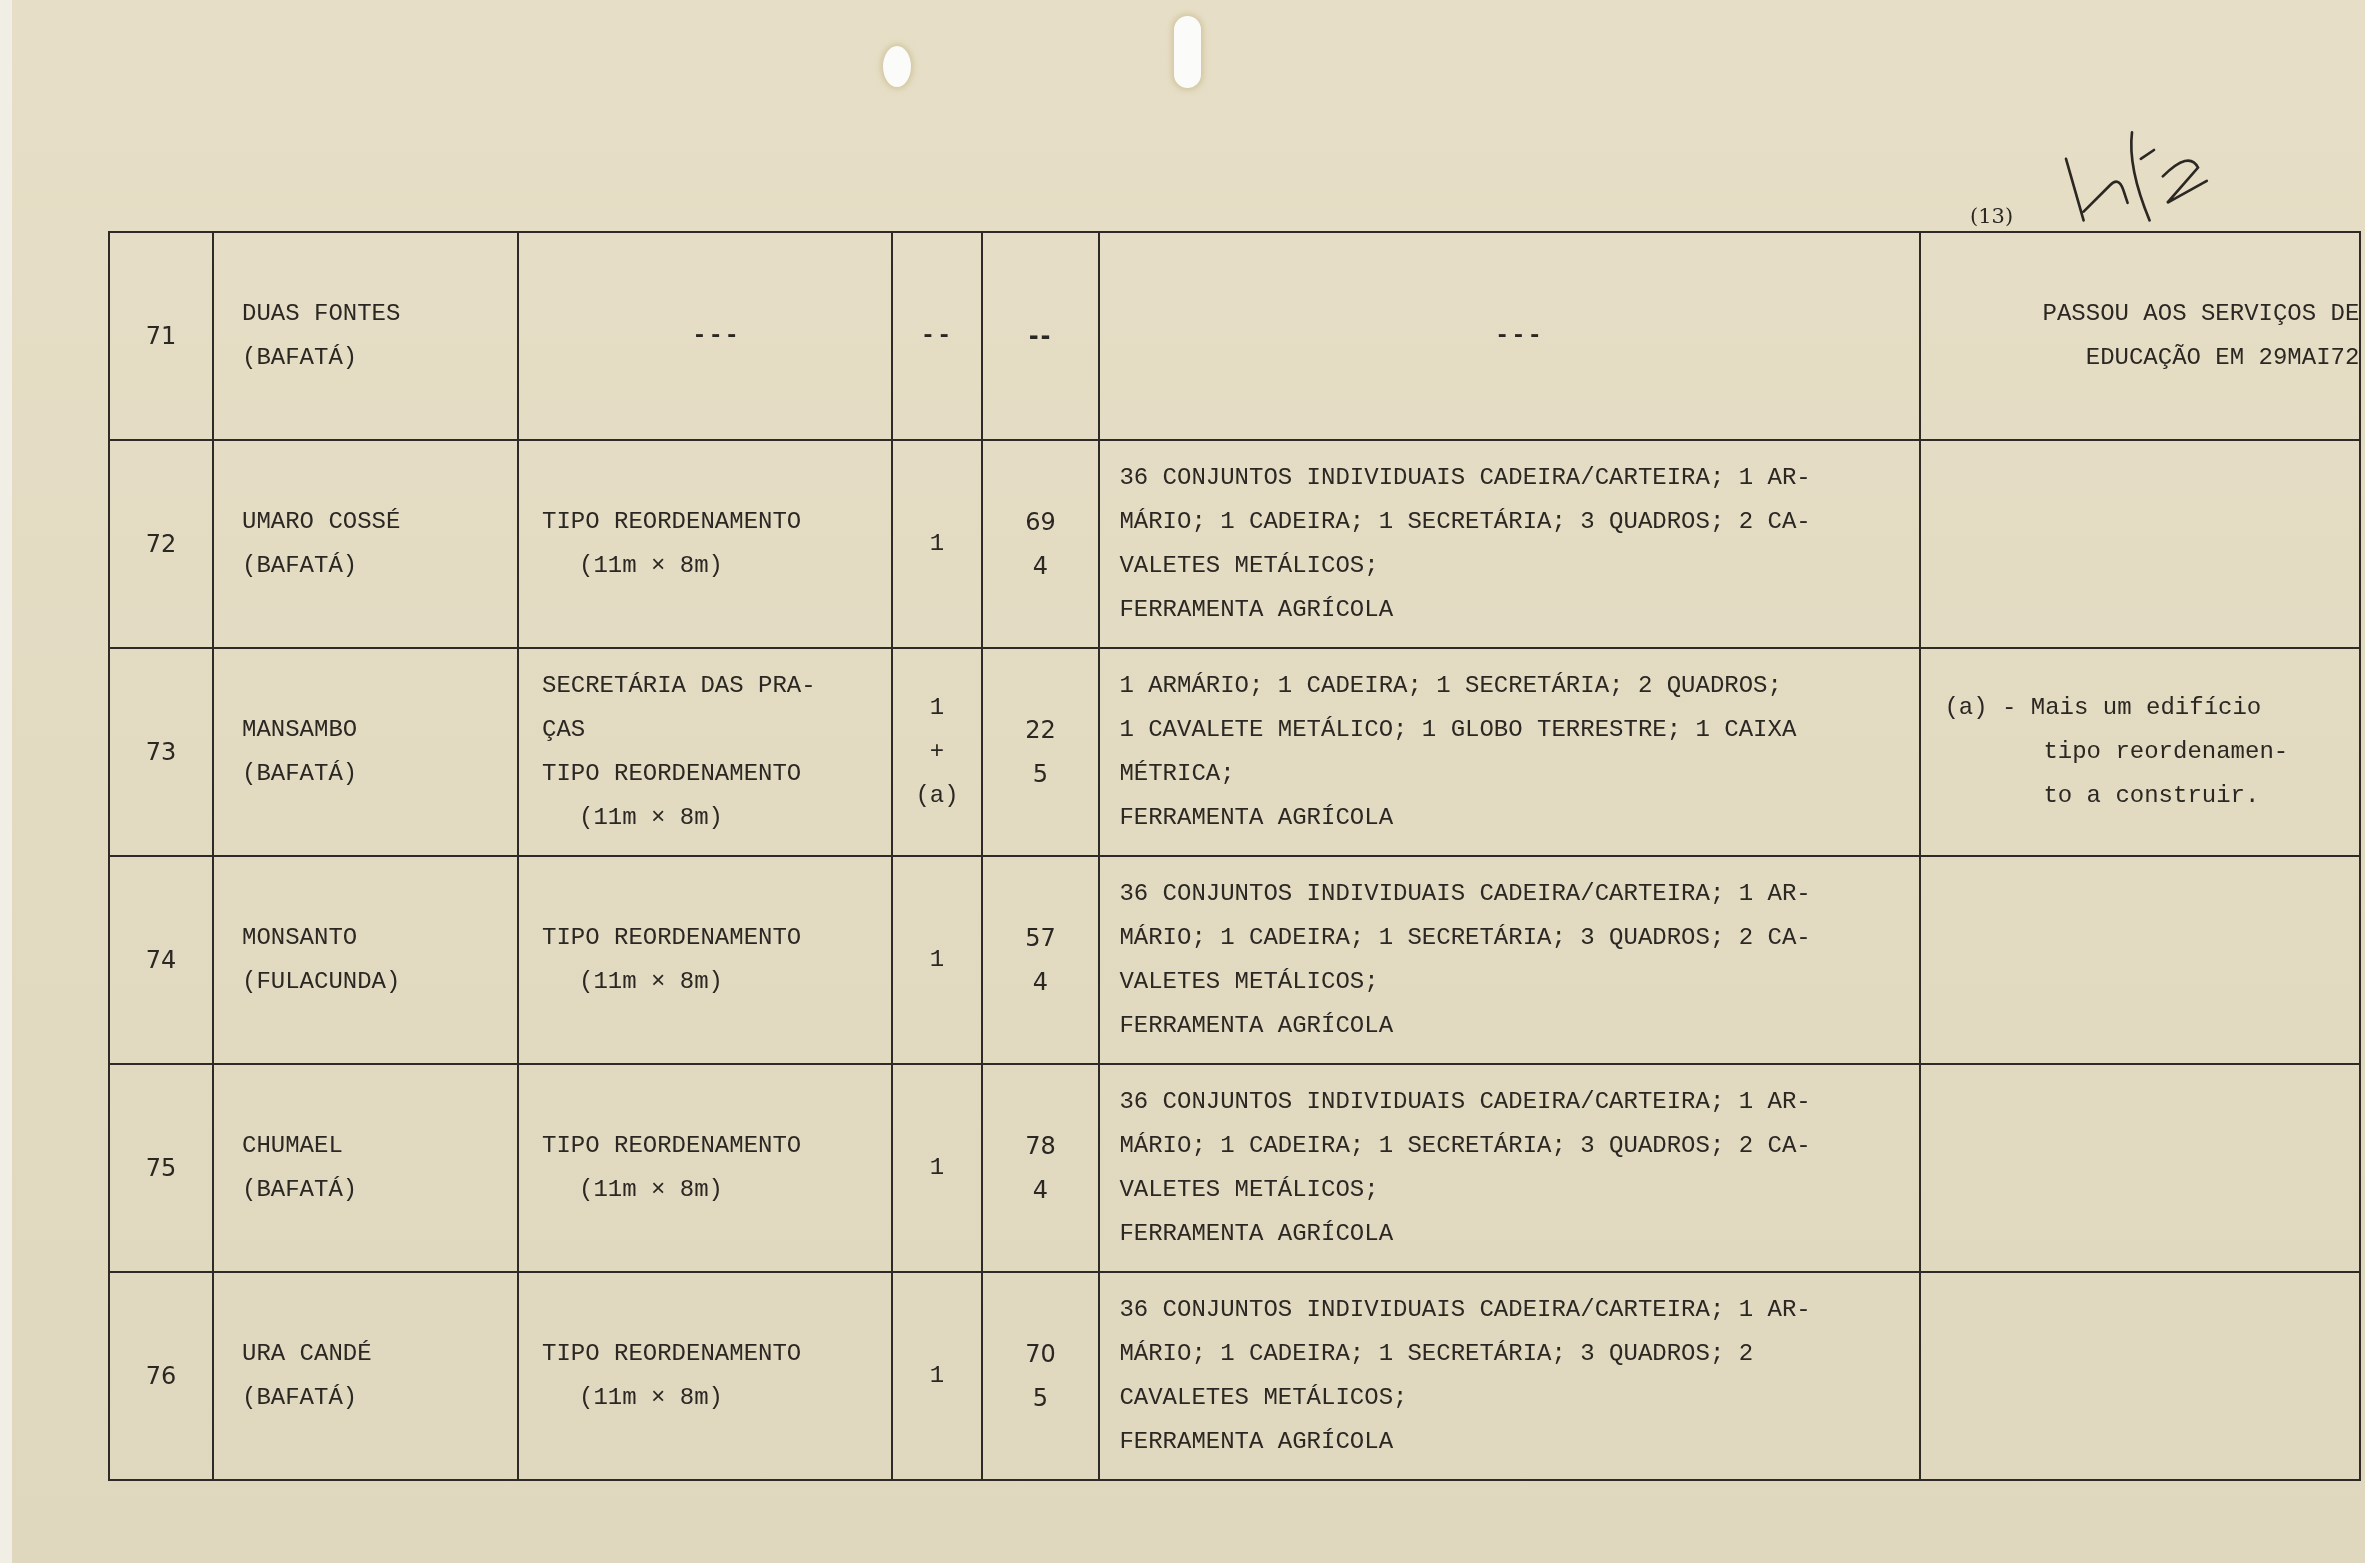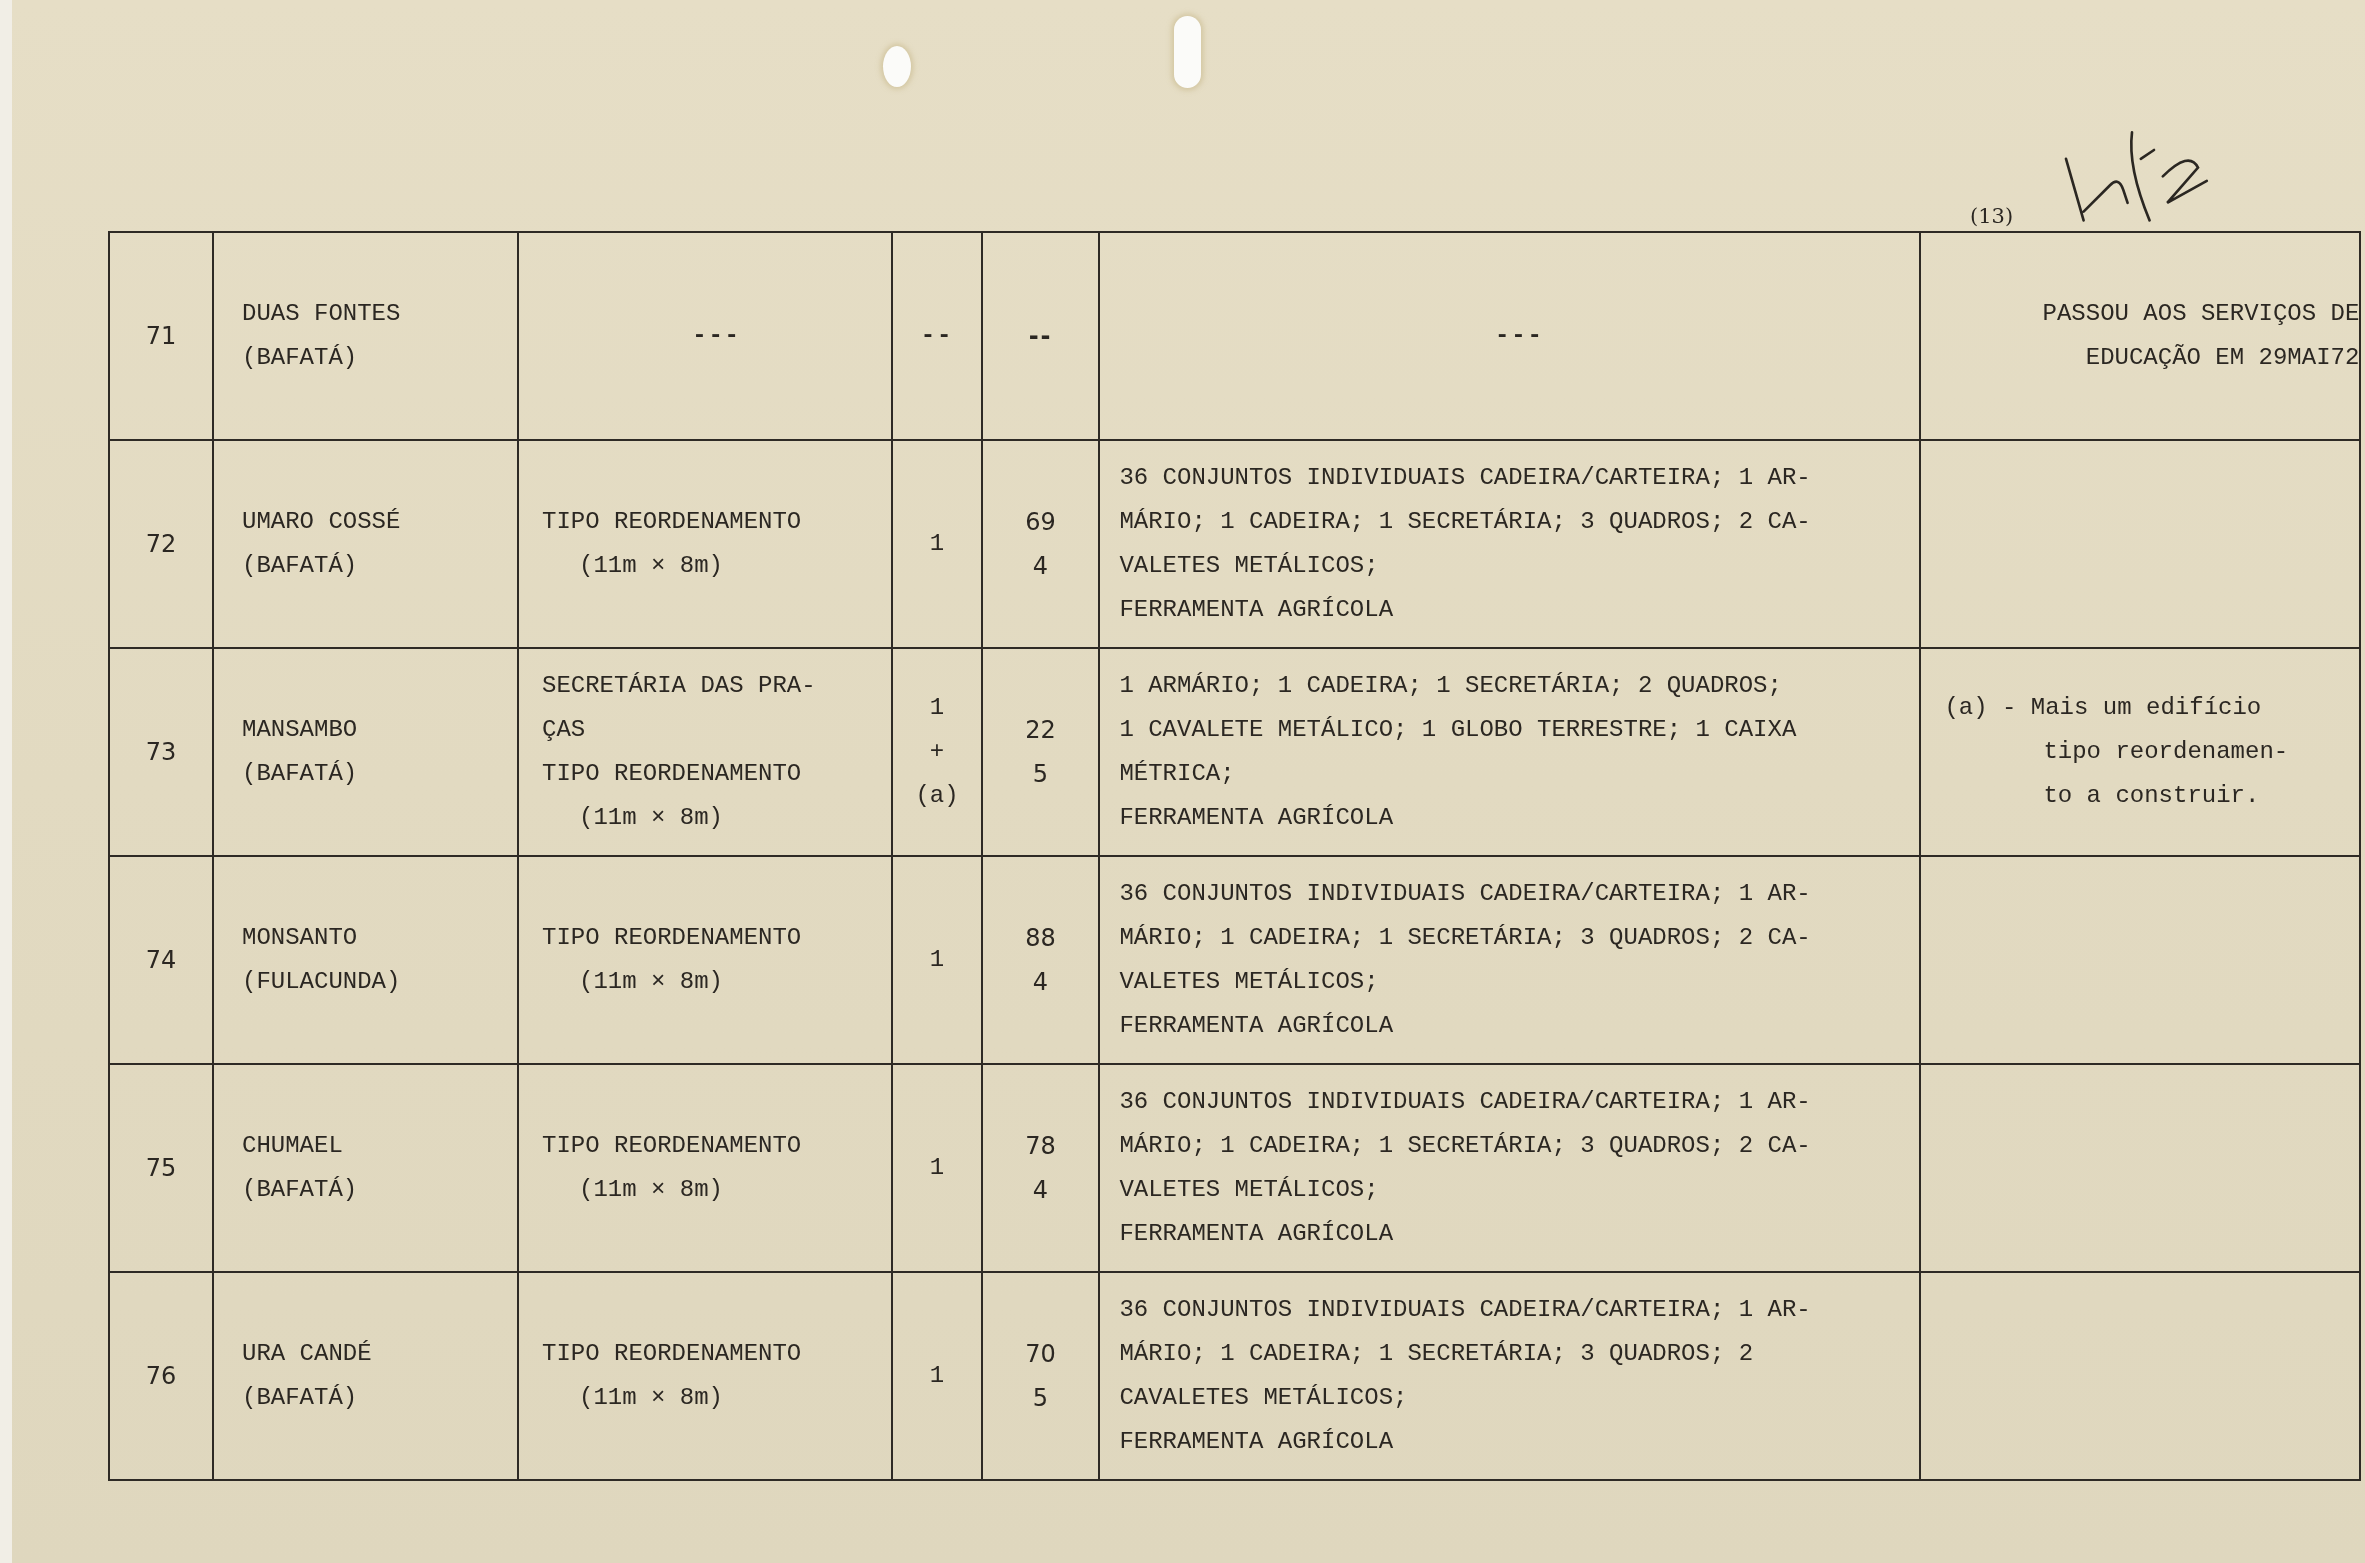--- a/index.html
+++ b/index.html
@@ -148,21 +148,21 @@
           <span class="line">(FULACUNDA)</span>
         </td>
     <td class="c-type">
           <span class="line">TIPO REORDENAMENTO</span>
           <span class="line indent">(11m × 8m)</span>
         </td>
     <td class="c-qty">
           <span class="line">1</span>
         </td>
     <td class="c-cap">
-          <span class="line">88</span>
+          <span class="line">57</span>
           <span class="line">4</span>
         </td>
     <td class="c-equip">
           <span class="line">36 CONJUNTOS INDIVIDUAIS CADEIRA/CARTEIRA; 1 AR-</span>
           <span class="line">MÁRIO; 1 CADEIRA; 1 SECRETÁRIA; 3 QUADROS; 2 CA-</span>
           <span class="line">VALETES METÁLICOS;</span>
           <span class="line">FERRAMENTA AGRÍCOLA</span>
         </td>
     <td class="c-obs"></td>
   </tr>

